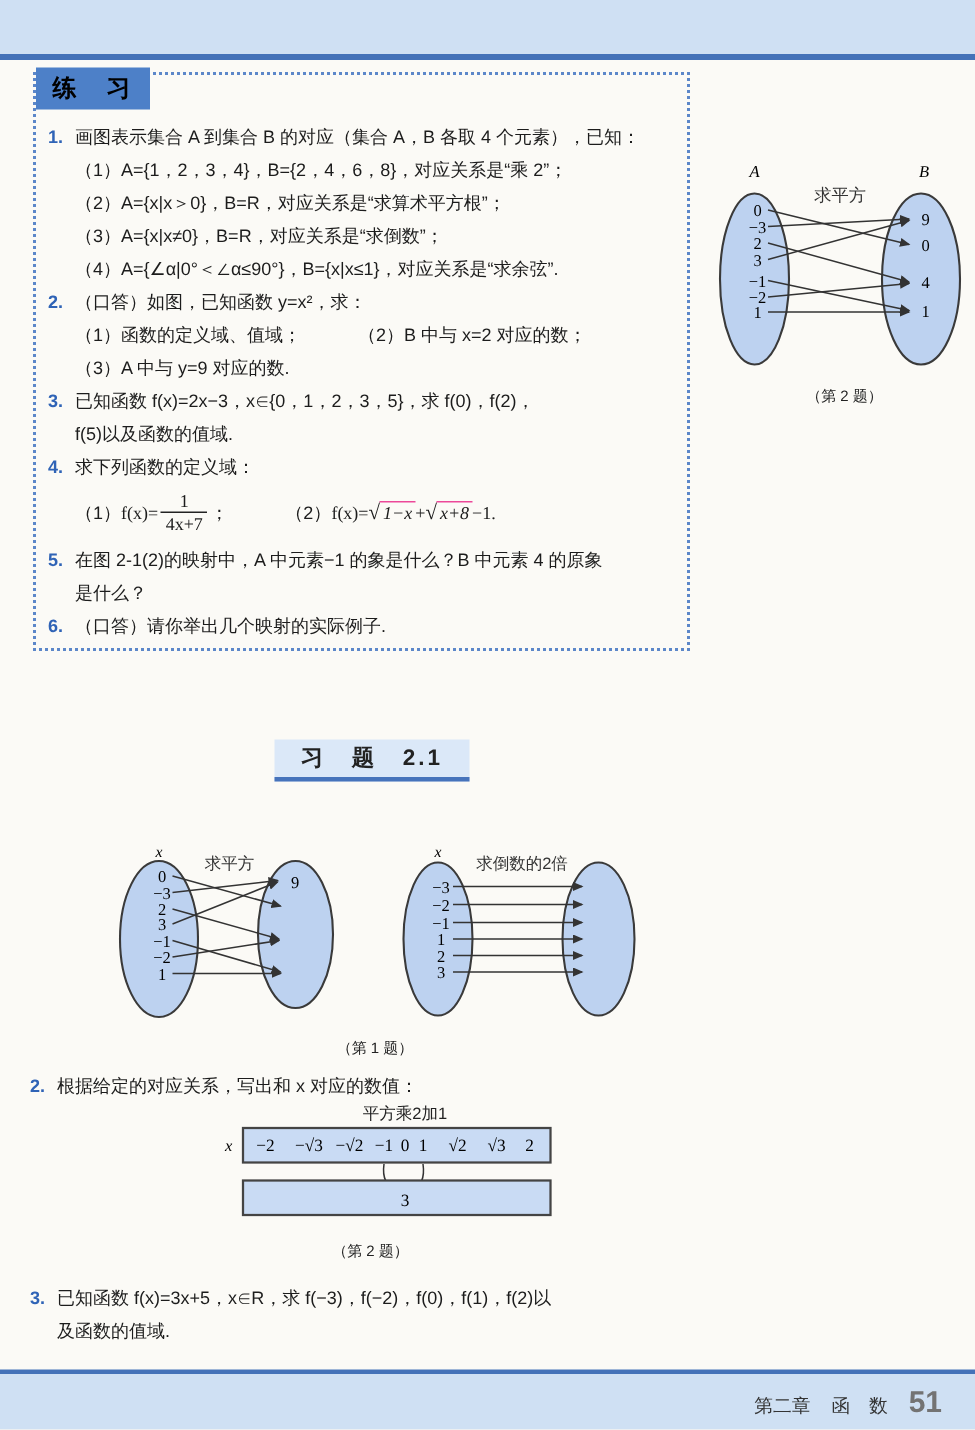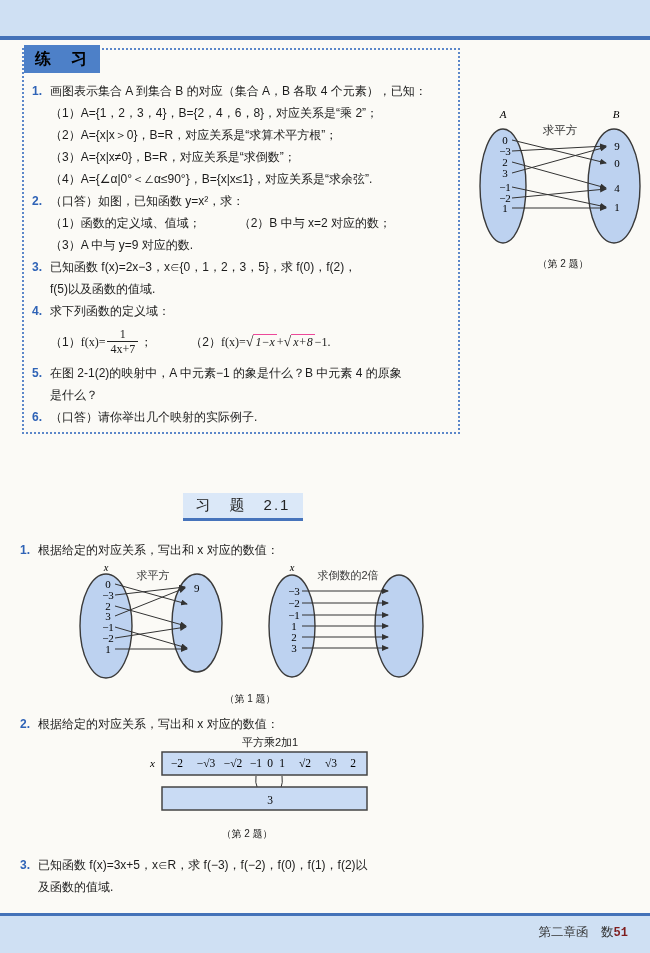--- a/index.html
+++ b/index.html
@@ -23,28 +23,28 @@
   .gap{display:inline-block;width:38px;}
   .m{font-family:"Liberation Serif",serif;}
   
   .frac{display:inline-block;text-align:center;vertical-align:middle;margin:0 2px;font-family:"Liberation Serif",serif;}
   .frac .fnum{display:block;line-height:14px;padding:0 3px;}
   .frac .fden{display:block;line-height:15px;padding:0 3px;border-top:1px solid #222;}
   .sqrt{display:inline-block;font-family:"Liberation Serif",serif;}
   .sqrt .sg{font-size:14px;}
   .sqrt .rd{border-top:1px solid #ec4899;padding:0 2px;font-style:italic;}
   
-  .ex-title{left:183px;top:493px;width:120px;height:25px;background:#dbe8f8;border-bottom:3px solid #4673bb;
-            display:flex;align-items:center;justify-content:center;font-size:15px;font-weight:normal;
+  .ex-title{left:183px;top:493px;width:130px;height:25px;background:#dbe8f8;border-bottom:3px solid #4673bb;
+            display:flex;align-items:center;justify-content:center;font-size:15px;font-weight:bold;
             letter-spacing:2px;color:#222;}
   .qline{font-size:12px;line-height:22px;white-space:nowrap;}
   .caption{font-size:10px;text-align:center;color:#222;}
   
-  .footer-text{right:22px;top:924px;font-size:12.5px;color:#333;display:flex;align-items:baseline;}
-  .pageno{font-size:12px;font-weight:bold;color:#7f1d1d;font-family:Liberation Mono, monospace;}
+  .footer-text{right:22px;top:924px;font-size:12.5px;color:#333;display:flex;align-items:baseline;gap:14px;}
+  .pageno{font-size:20px;font-weight:bold;color:#737373;}
   svg text{font-family:"Liberation Serif",serif;}
   svg .cjk{font-family:"Liberation Sans",sans-serif;}
 </style>
 </head>
 <body>
 
 <div class="page">
 
   <div class="abs band" style="top:0;height:36px;"></div>
   <div class="abs rule-line" style="top:36px;height:4px;"></div>
@@ -126,23 +126,20 @@
       <line x1="34" y1="67" x2="128" y2="41"></line>
       <line x1="34" y1="81" x2="128" y2="101"></line>
       <line x1="34" y1="92" x2="128" y2="83"></line>
       <line x1="34" y1="102" x2="128" y2="102"></line>
     </g>
   </svg>
   <div class="abs caption" style="left:480px;top:257px;width:166px;">（第 2 题）</div>
 
   <div class="abs ex-title">习　题　2.1</div>
 
-  <div class="abs qline" style="left:20px;top:539px;">
-    <span class="pnum">1.</span><span>根据给定的对应关系，写出和 x 对应的数值：</span>
-  </div>
 
   <svg class="abs" style="left:68px;top:562px;" width="170" height="125" viewBox="0 0 170 125">
     <defs>
       <marker id="ah2" markerWidth="7" markerHeight="6" refX="6" refY="3" orient="auto">
         <path d="M0,0 L7,3 L0,6 Z" fill="#333"></path>
       </marker>
     </defs>
     <ellipse cx="38" cy="64" rx="26" ry="52" fill="#bdd2f0" stroke="#3a3a3a" stroke-width="1.4"></ellipse>
     <ellipse cx="129" cy="61" rx="25" ry="49" fill="#bdd2f0" stroke="#3a3a3a" stroke-width="1.4"></ellipse>
     <text x="38" y="9" font-size="10.5" font-style="italic" text-anchor="middle">x</text>

